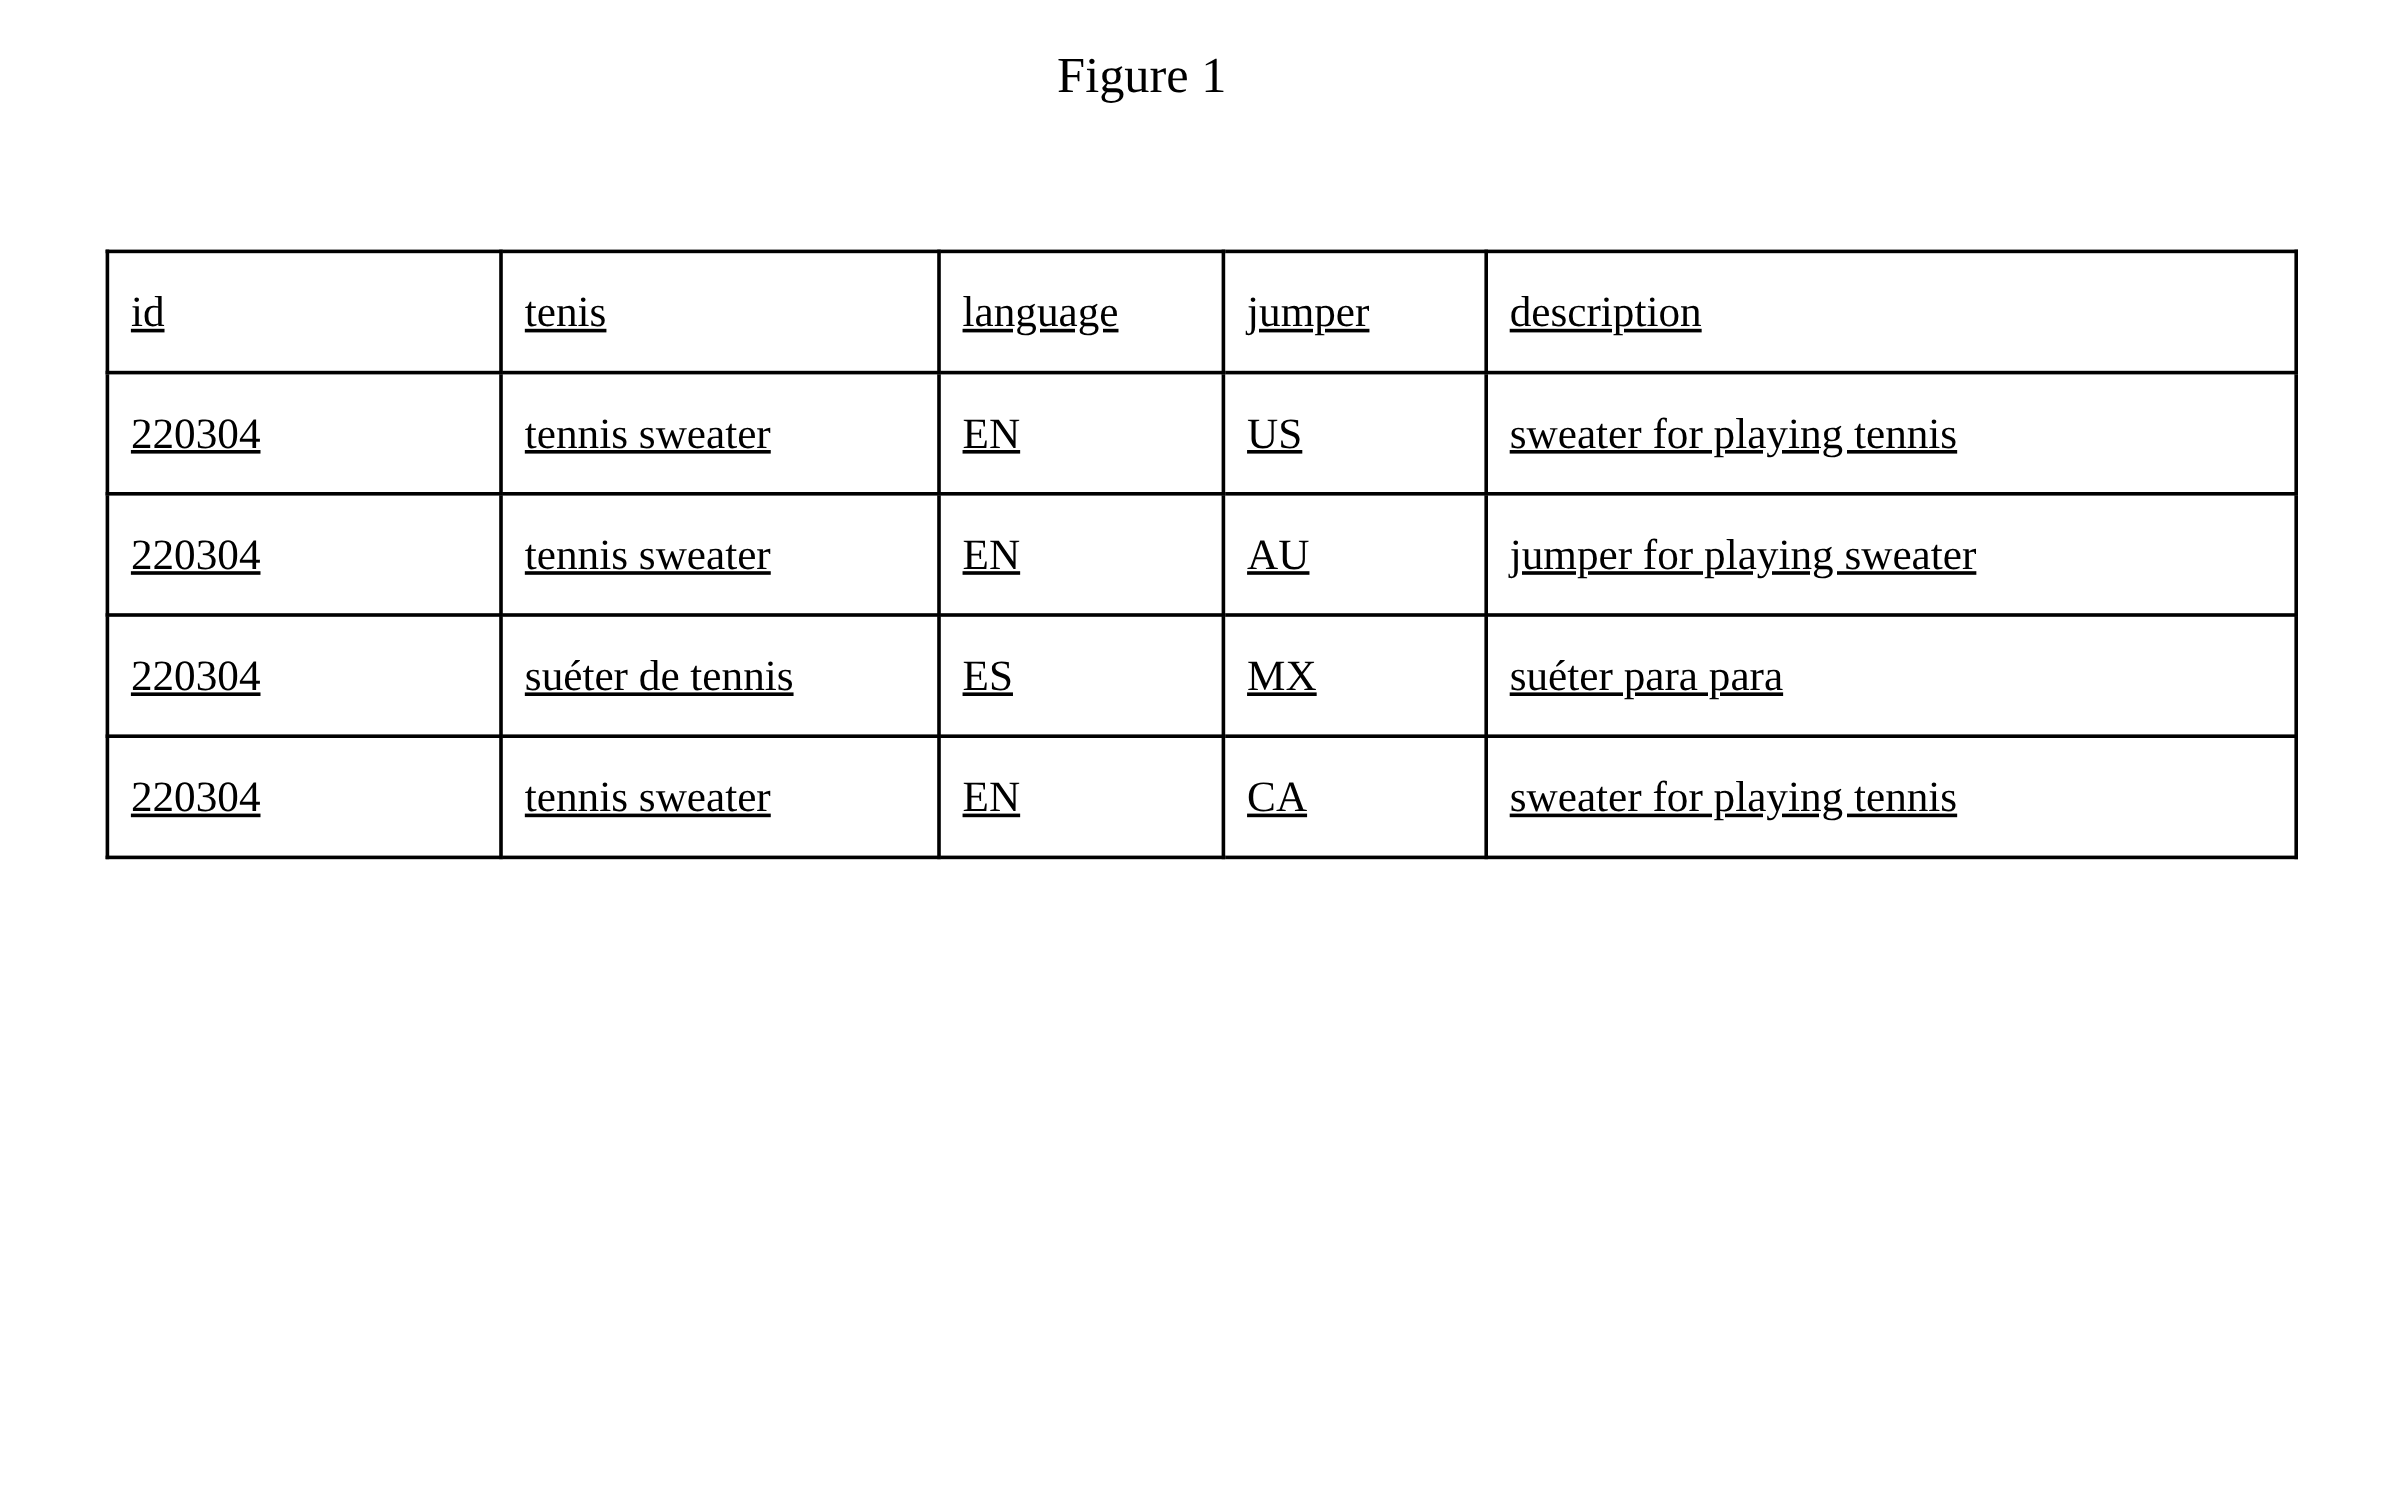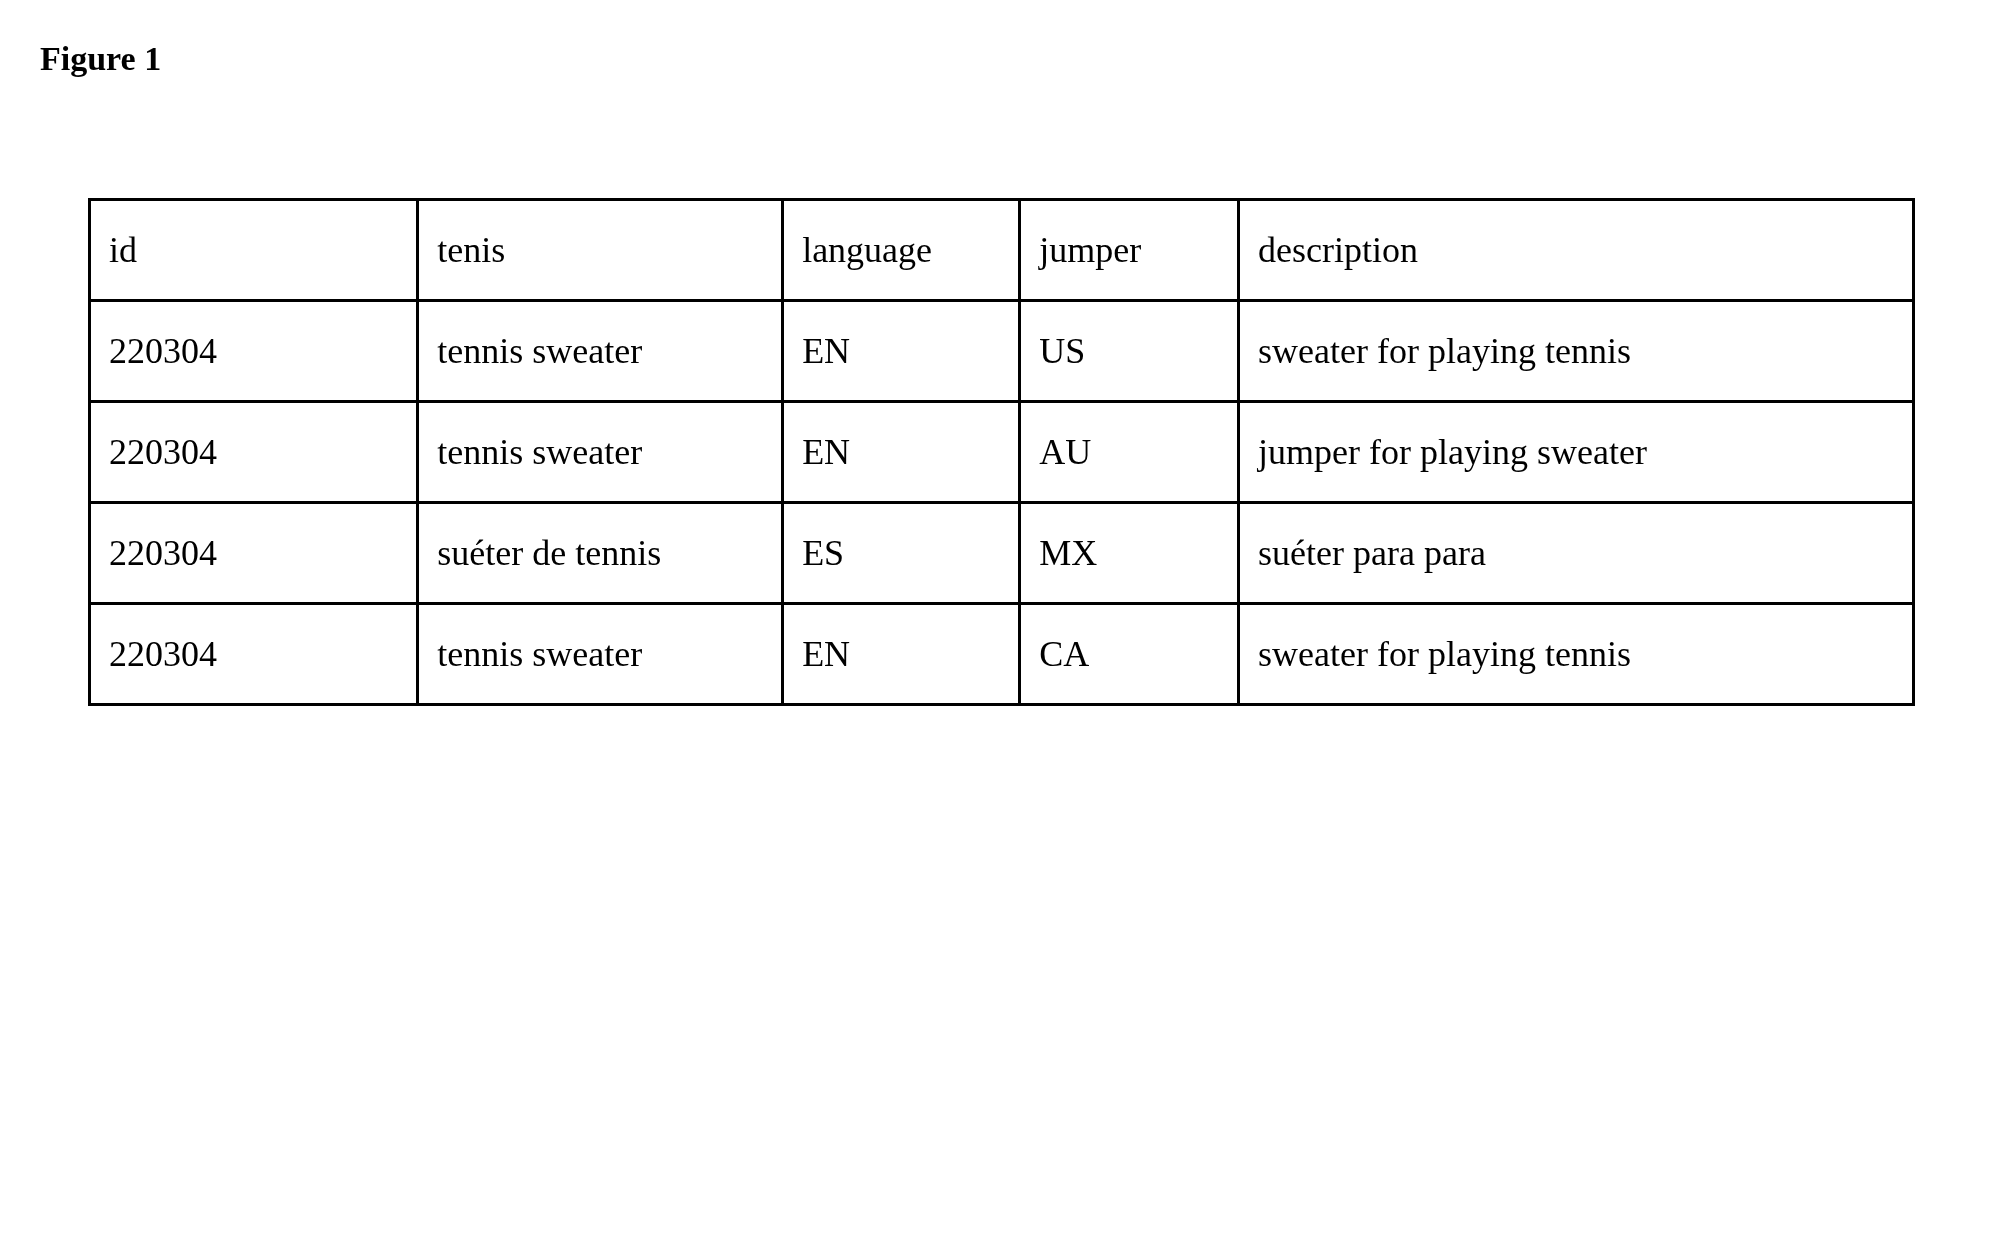--- a/index.html
+++ b/index.html
@@ -3,30 +3,31 @@
   <meta charset="utf-8">
   <style>
     body {
       margin: 0;
       padding: 40px;
       font-family: "Times New Roman", Times, serif;
       background: #fff;
       color: #000;
     }
     .figure-title {
-      text-align: left;
-      font-size: 34px;
-      font-weight: bold;
+      text-align: center;
+      font-size: 42px;
+      font-weight: normal;
       margin-bottom: 120px;
       padding-right: 100px;
     }
     table {
       border-collapse: collapse;
       width: 95%;
       margin: 0 auto;
+      text-decoration: underline;
     }
     td {
       border: 3px solid #000;
       padding: 28px 18px;
       font-size: 36px;
       vertical-align: middle;
     }
     .col-id { width: 18%; }
     .col-name { width: 20%; }
     .col-language { width: 13%; }

